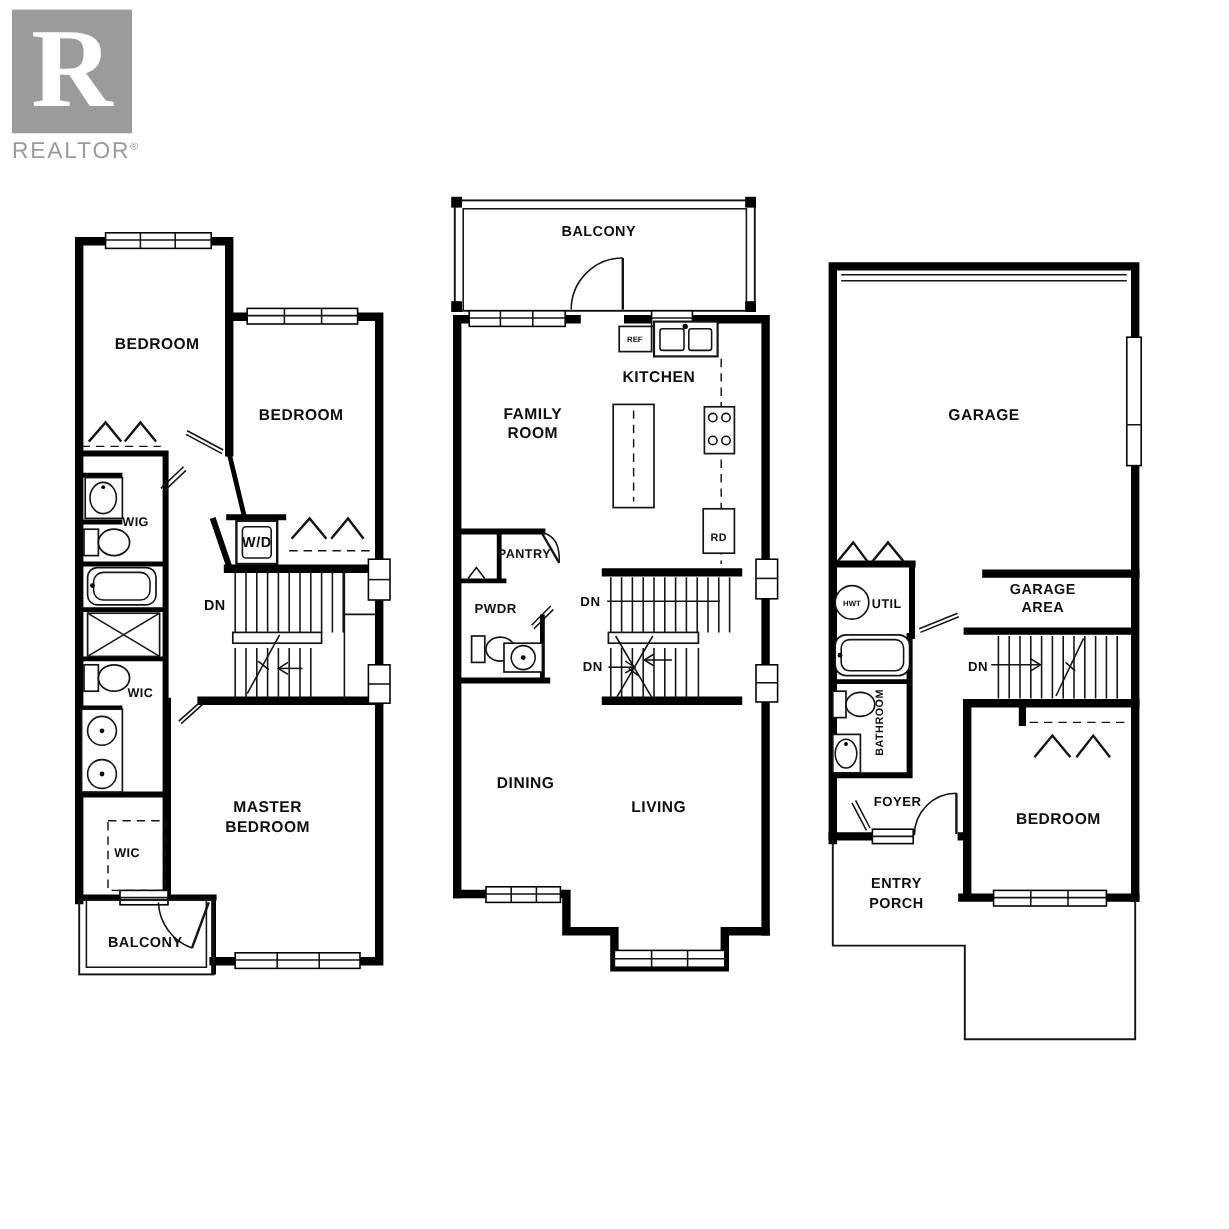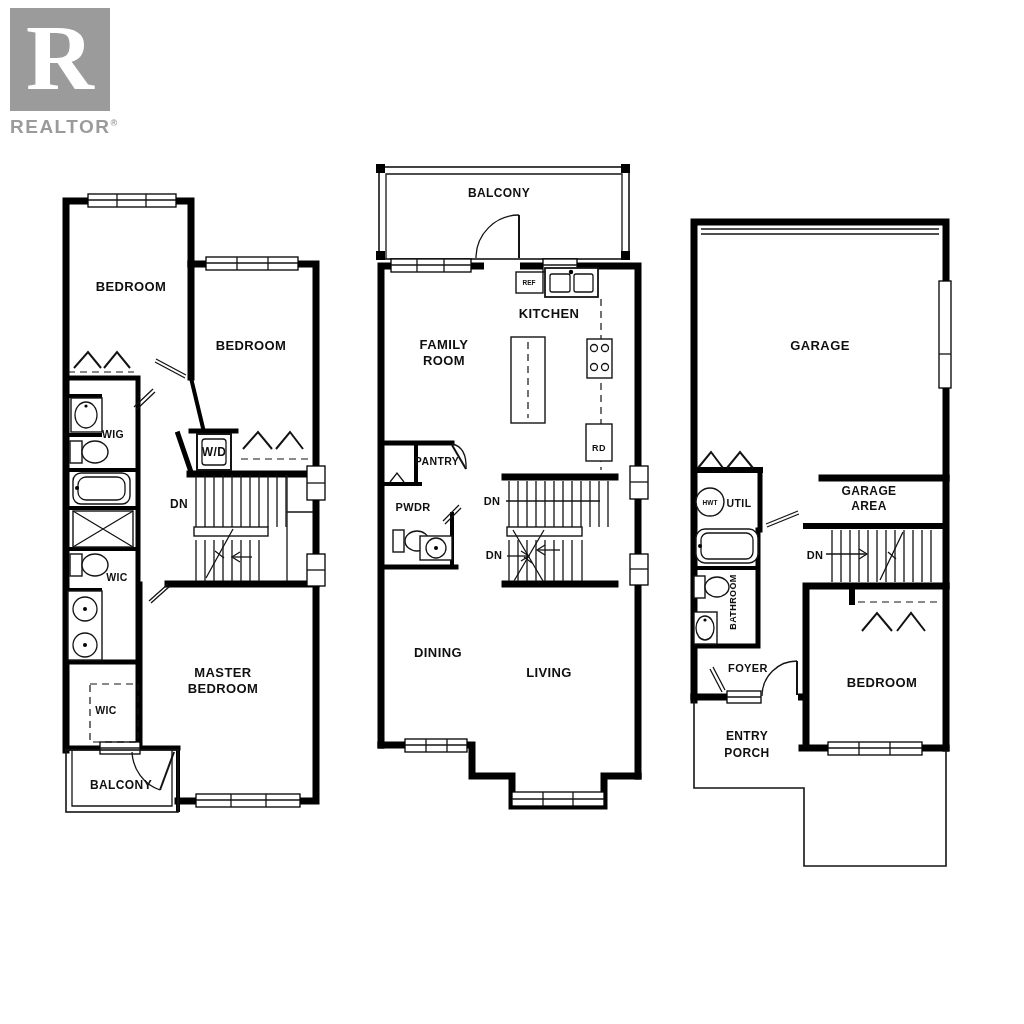--- a/index.html
+++ b/index.html
@@ -1,21 +1,21 @@
 <!DOCTYPE html>
 <html><head>
 <meta charset="utf-8">
 <style>
   html,body{margin:0;padding:0;background:#fff;}
   .stage{position:relative;width:1024px;height:1024px;background:#fff;overflow:hidden;
          font-family:"Liberation Sans",sans-serif;}
   .logo{position:absolute;left:10px;top:8px;width:120px;}
   .logo-box{width:100px;height:103px;background:#9b9b9b;display:flex;align-items:center;justify-content:center;}
   .logo-r{font-family:"Liberation Serif",serif;font-weight:bold;font-size:94px;color:#ffffff;line-height:1;transform:translateY(-3px);}
-  .logo-word{margin-top:5px;font-size:19px;letter-spacing:1.5px;color:#9b9b9b;font-weight:700;}
+  .logo-word{margin-top:5px;font-size:19px;letter-spacing:1.5px;color:#9b9b9b;font-weight:400;}
   .logo-word sup{font-size:9px;}
   svg{position:absolute;left:0;top:0;}
   .w7{stroke:#000;stroke-width:7;fill:none;stroke-linecap:square}
   .w6{stroke:#000;stroke-width:6;fill:none;stroke-linecap:square}
   .w5{stroke:#000;stroke-width:5;fill:none;stroke-linecap:square}
   .w4{stroke:#000;stroke-width:4;fill:none;stroke-linecap:square}
   .thin{stroke:#141414;stroke-width:1.3;fill:none}
   .thin2{stroke:#141414;stroke-width:2;fill:none}
   .dash{stroke:#141414;stroke-width:1.2;fill:none;stroke-dasharray:7 5}
   .win{fill:#fff;stroke:#000;stroke-width:1.3}

